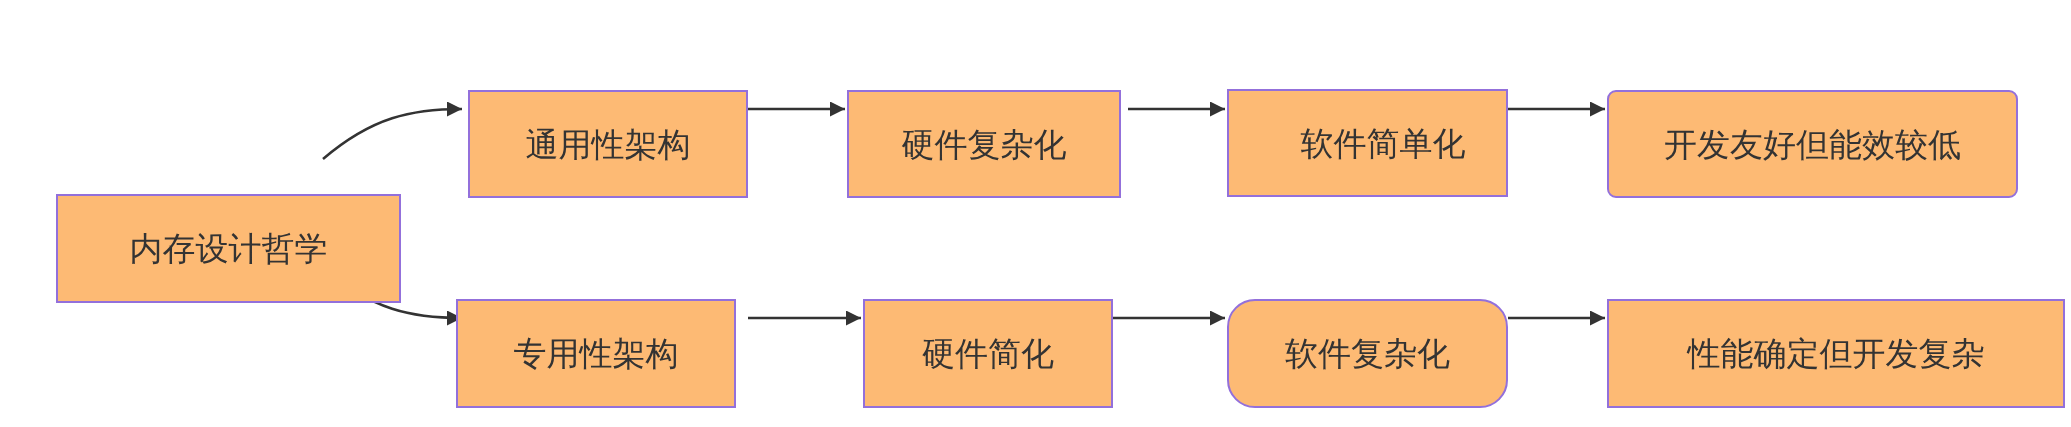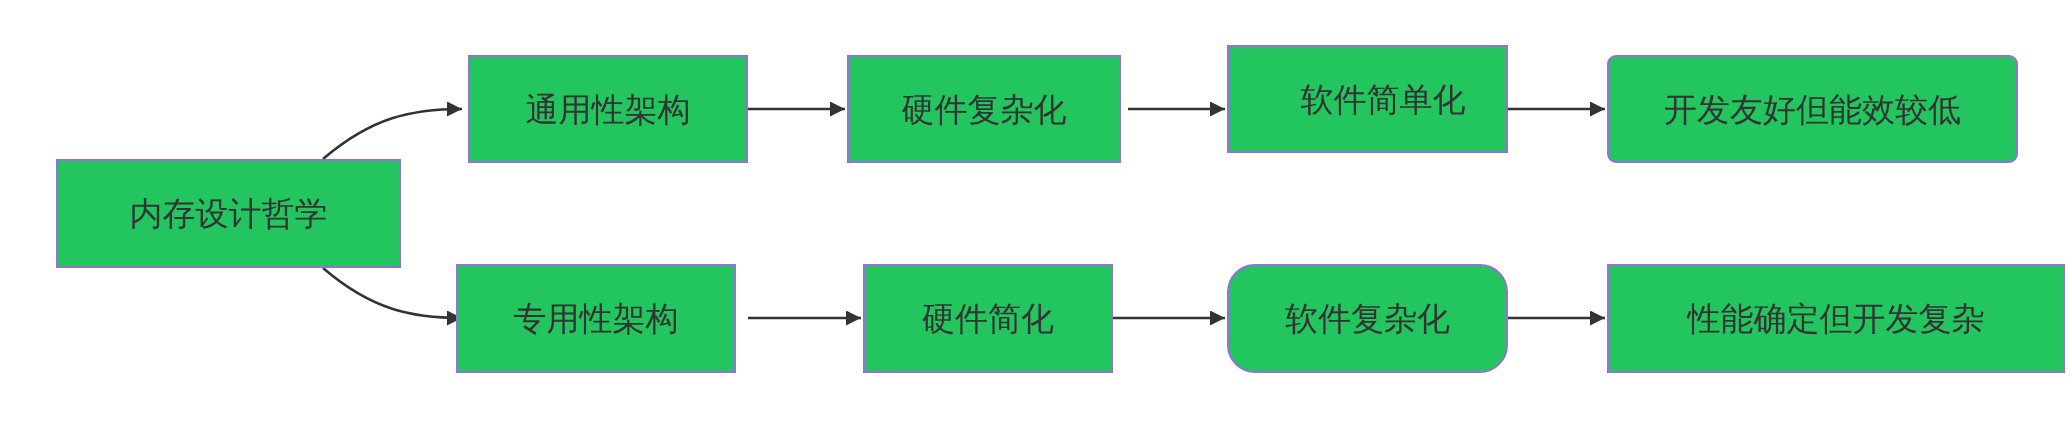--- a/index.html
+++ b/index.html
@@ -18,37 +18,38 @@
   .edges {
     position: absolute;
     left: 0;
     top: 0;
     width: 2071px;
     height: 427px;
   }
   .node {
     position: absolute;
     box-sizing: border-box;
-    background: #22c55e;
+    background: #fdba74;
     border: 2px solid #9370DB;
     color: #333333;
     font-size: 33px;
     line-height: 1;
     display: flex;
     align-items: center;
     justify-content: center;
     text-align: left;
     white-space: nowrap;
+    margin-top: 35px;
   }
   
   .n-root { left: 56px;  top: 159px; width: 345px; height: 109px; }
   
   .n-t1   { left: 468px;  top: 55px; width: 280px; height: 108px; }
   .n-t2   { left: 847px;  top: 55px; width: 274px; height: 108px; }
-  .n-t3   { left: 1227px; top: 45px; width: 281px; height: 108px; padding-left: 31px; }
+  .n-t3   { left: 1227px; top: 54px; width: 281px; height: 108px; padding-left: 31px; }
   .n-t4   { left: 1607px; top: 55px; width: 411px; height: 108px; border-radius: 9px; }
   
   .n-b1   { left: 456px;  top: 264px; width: 280px; height: 109px; }
   .n-b2   { left: 863px;  top: 264px; width: 250px; height: 109px; }
   .n-b3   { left: 1227px; top: 264px; width: 281px; height: 109px; border-radius: 28px; }
   .n-b4   { left: 1607px; top: 264px; width: 458px; height: 109px; }
 </style>
 </head>
 <body>
 

